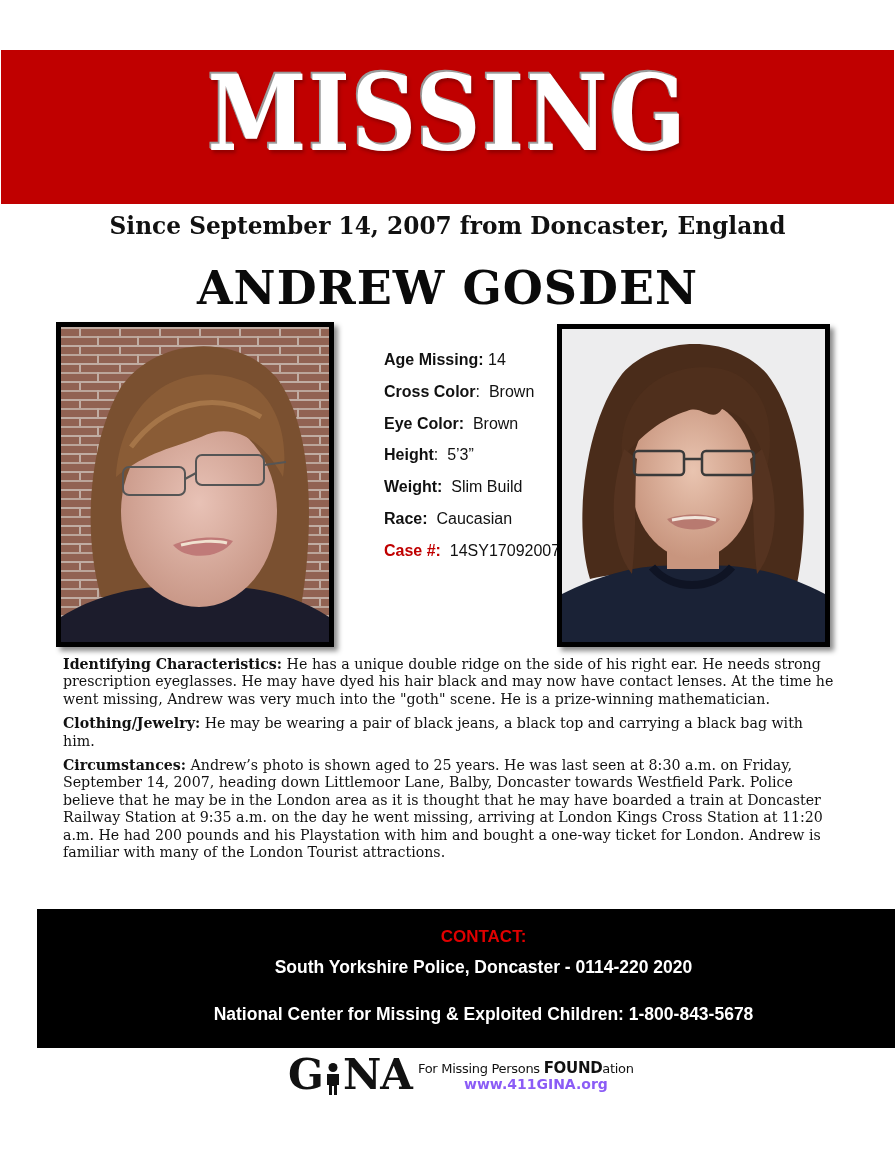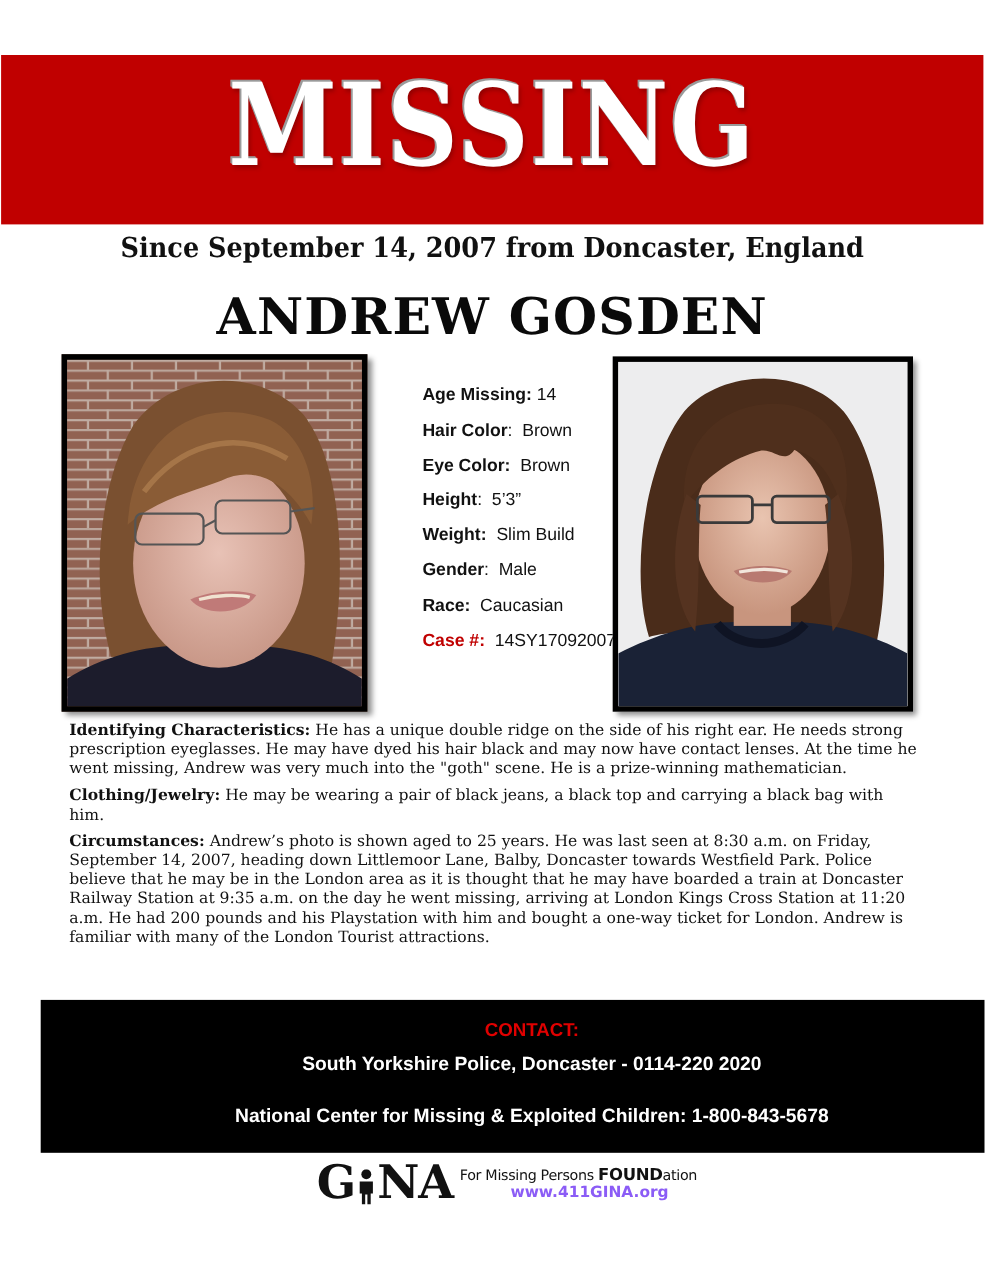--- a/index.html
+++ b/index.html
@@ -119,25 +119,24 @@
     <line x1="124" y1="152" x2="135" y2="146" stroke="#555" stroke-width="2"></line>
     <line x1="203" y1="138" x2="225" y2="135" stroke="#555" stroke-width="2"></line>
 
     <path d="M112 218 C130 210 158 208 172 214 C160 232 125 234 112 218 Z" fill="#c07a78"></path>
     <path d="M120 218 C135 214 155 213 166 216" stroke="#f0e2d0" stroke-width="3" fill="none"></path>
   </svg>
 </div>
 
 <div class="details">
   <div class="row"><span class="lbl">Age Missing:</span><span> 14</span></div>
-  <div class="row"><span class="lbl">Hair Color</span><span>:</span><span style="white-space:pre">  Brown</span></div>
+  <div class="row"><span class="lbl">Cross Color</span><span>:</span><span style="white-space:pre">  Brown</span></div>
   <div class="row"><span class="lbl">Eye Color:</span><span style="white-space:pre">  Brown</span></div>
   <div class="row"><span class="lbl">Height</span><span>:</span><span style="white-space:pre">  5’3”</span></div>
   <div class="row"><span class="lbl">Weight:</span><span style="white-space:pre">  Slim Build</span></div>
-  <div class="row"><span class="lbl">Gender</span><span>:</span><span style="white-space:pre">  Male</span></div>
   <div class="row"><span class="lbl">Race:</span><span style="white-space:pre">  Caucasian</span></div>
   <div class="row case"><span class="lbl">Case #:</span><span style="white-space:pre">  14SY17092007</span></div>
 </div>
 
 <div class="photo-frame photo-right" title="Age-progressed photo of Andrew Gosden aged to 25 years">
   <svg class="photo-art" viewBox="0 0 263 313" preserveAspectRatio="none">
     <defs>
       <radialGradient id="face2" cx="50%" cy="45%" r="55%">
         <stop offset="0%" stop-color="#e9c4b0"></stop>
         <stop offset="100%" stop-color="#c8957e"></stop>

